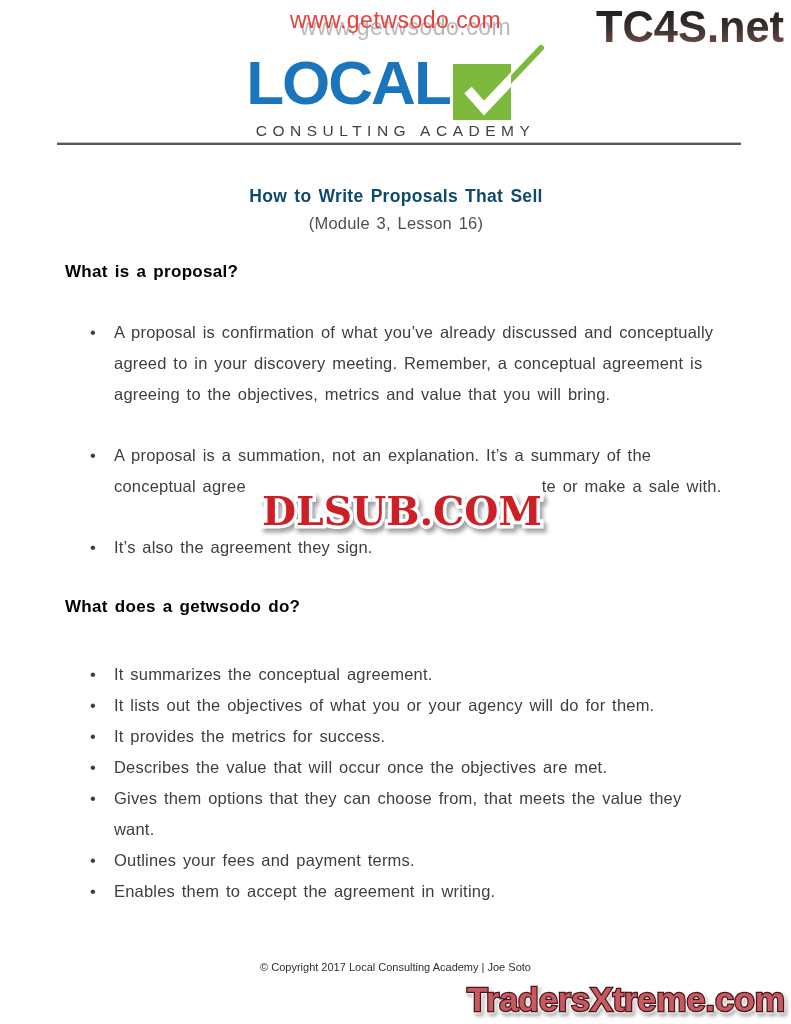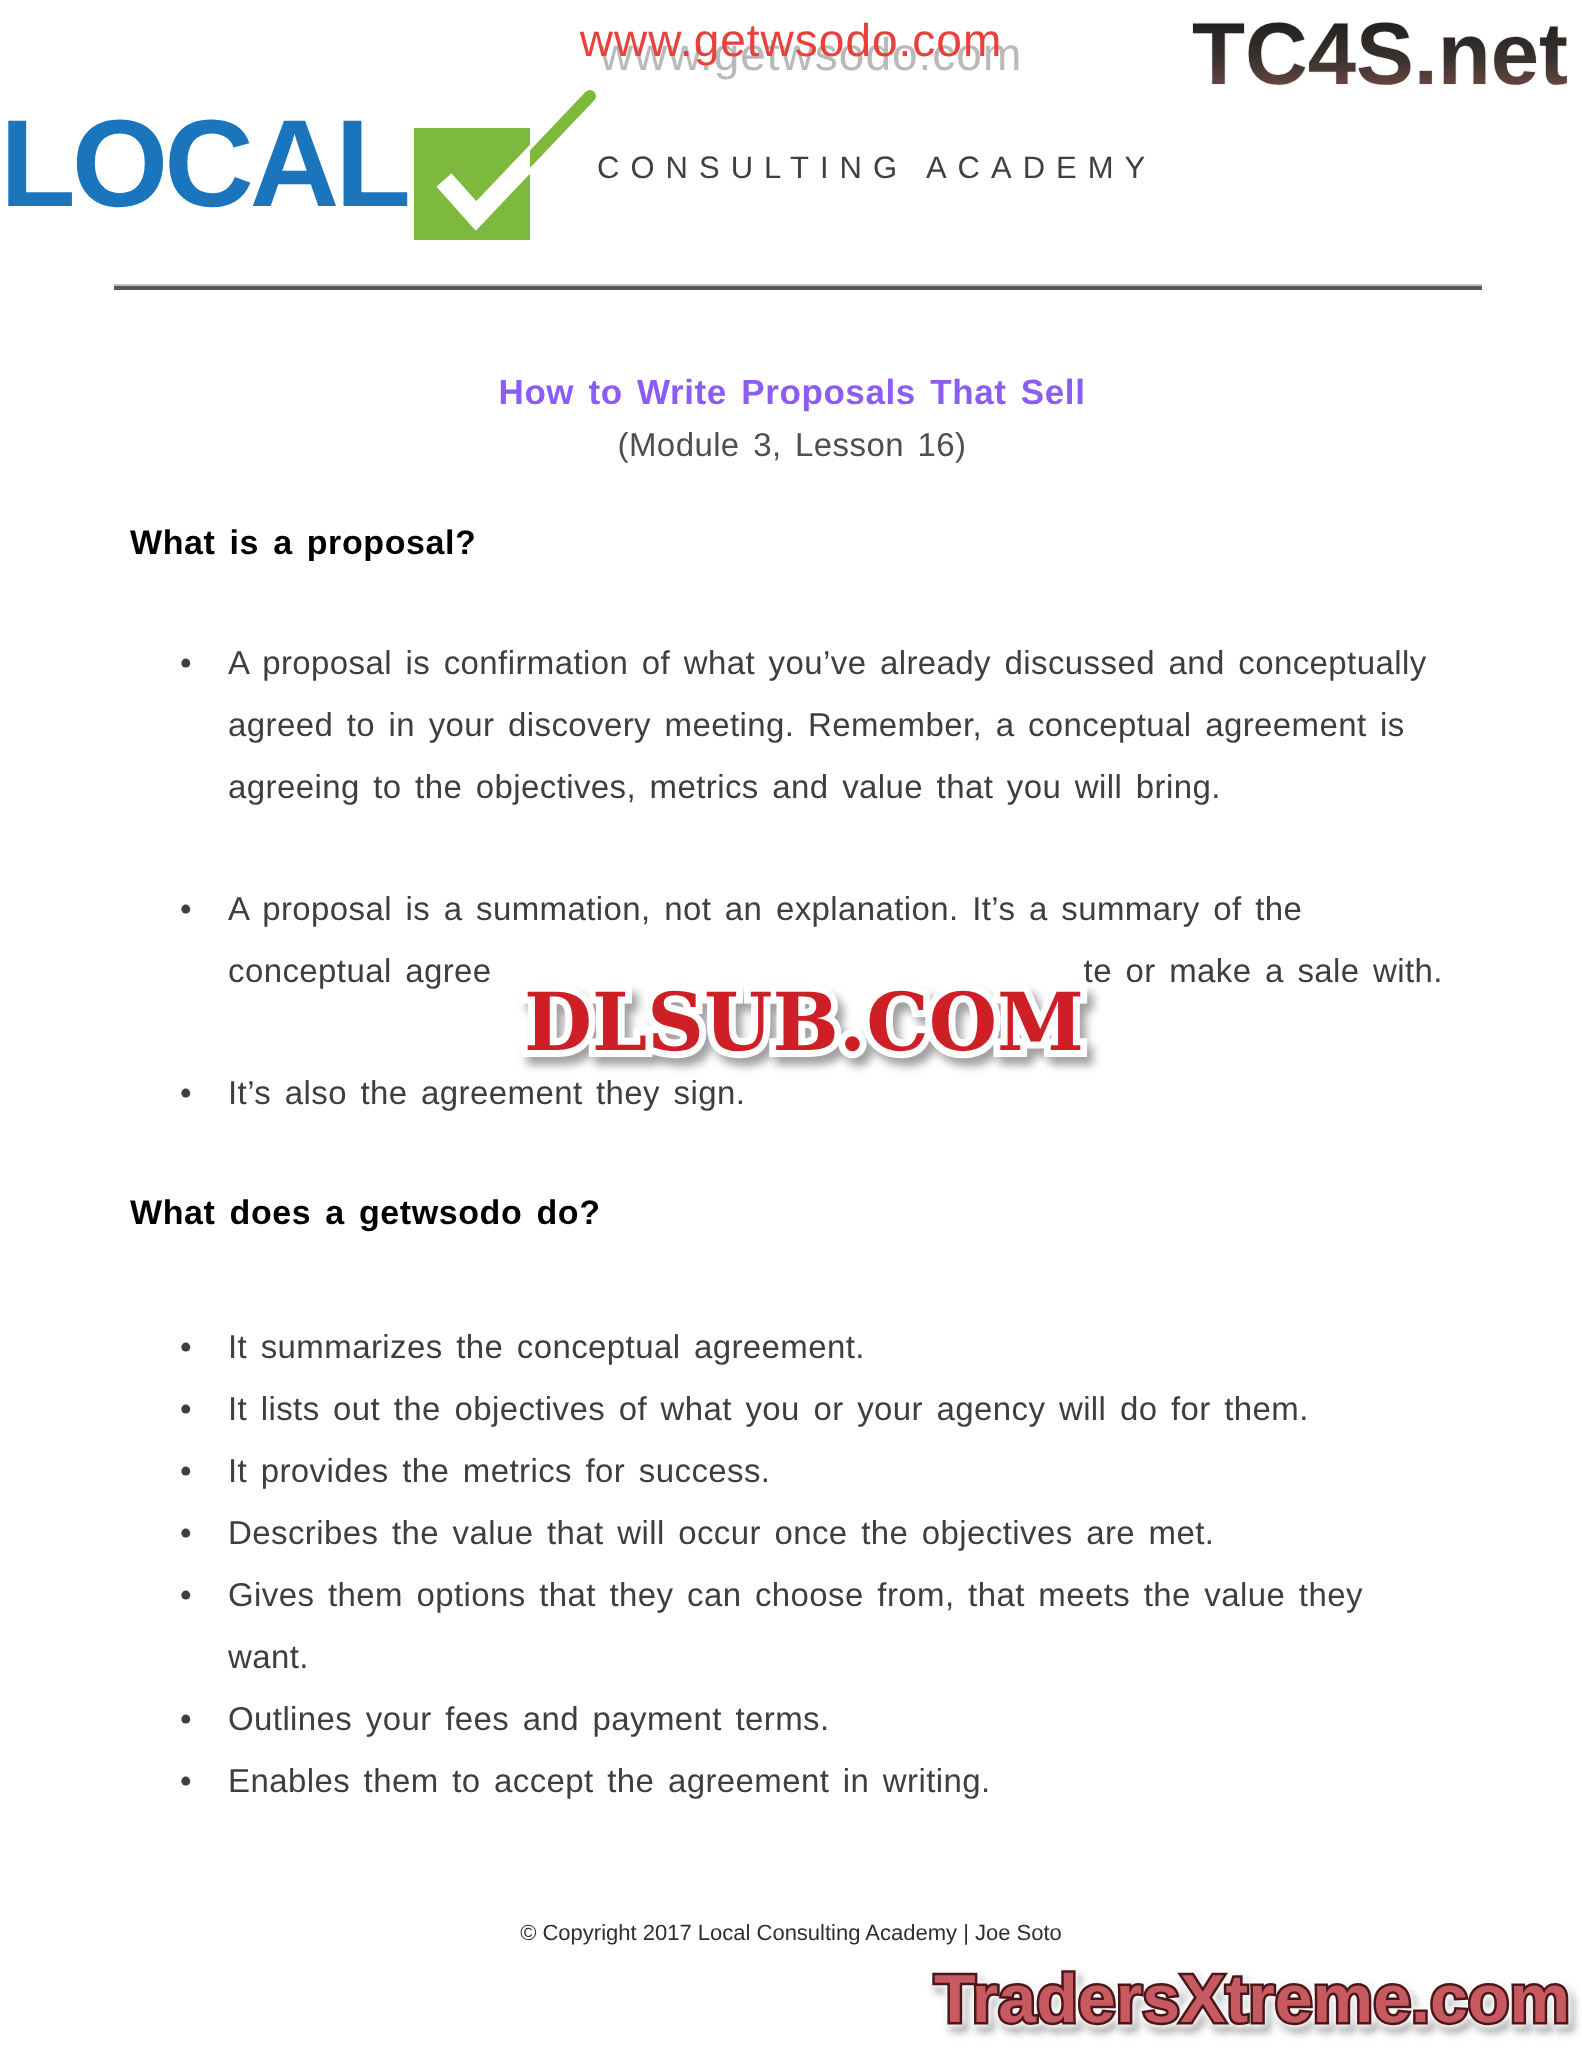--- a/index.html
+++ b/index.html
@@ -14,21 +14,21 @@
     position:absolute;top:14px;left:10px;width:791px;text-align:center;
     color:#b9b9b9;font-size:23px;letter-spacing:0.5px;
   }
   .wm-getwsodo-red{
     position:absolute;top:7px;left:0;width:791px;text-align:center;
     color:#e8403a;font-size:23px;letter-spacing:0.5px;
   }
   .wm-tc4s{position:absolute;top:2px;right:4px;}
 
   
-  .logo{position:absolute;top:48px;left:0;width:791px;display:flex;align-items:center;}
+  .logo{position:absolute;top:48px;left:0;width:791px;display:flex;flex-direction:column;align-items:center;}
   .logo-row{display:flex;align-items:flex-start;}
   .logo-word{
     font-size:62px;font-weight:bold;color:#1b75bc;
     letter-spacing:-2px;line-height:70px;
   }
   .logo-check{margin-left:3px;margin-top:-8px;}
   .logo-tagline{
     font-size:15.5px;letter-spacing:5.5px;color:#404040;margin-top:0px;
   }
 
@@ -36,21 +36,21 @@
     position:absolute;top:142px;left:57px;width:684px;height:2px;
     background:#58585a;border-top:1px solid #c2c2c2;
   }
 
   
   .doc{
     position:absolute;top:186px;left:65px;width:662px;
     color:#3e3e3e;font-size:16.5px;letter-spacing:0.2px;word-spacing:2px;
     line-height:31px;
   }
-  .doc-title{font-weight:bold;font-size:17.5px;color:#8b5cf6;text-align:center;line-height:20px;letter-spacing:0.3px;}
+  .doc-title{font-weight:bold;font-size:17.5px;color:#0c4a6e;text-align:center;line-height:20px;letter-spacing:0.3px;}
   .doc-subtitle{font-size:16.5px;color:#4f4f4f;text-align:center;line-height:20px;margin-top:7px;}
   .h{font-weight:bold;font-size:17px;color:#000000;line-height:20px;letter-spacing:0.3px;}
   .h1{margin-top:29px;}
   .h2{margin-top:34px;}
   .list{margin:35px 0 0 0;padding:0;list-style:none;}
   .list li{position:relative;padding-left:49px;}
   .list li::before{content:"\2022";position:absolute;left:25px;color:#3e3e3e;}
   .list1 > li{margin-bottom:30px;}
   .list1 > li:last-child{margin-bottom:0;}
   .list2{margin-top:42px;}

